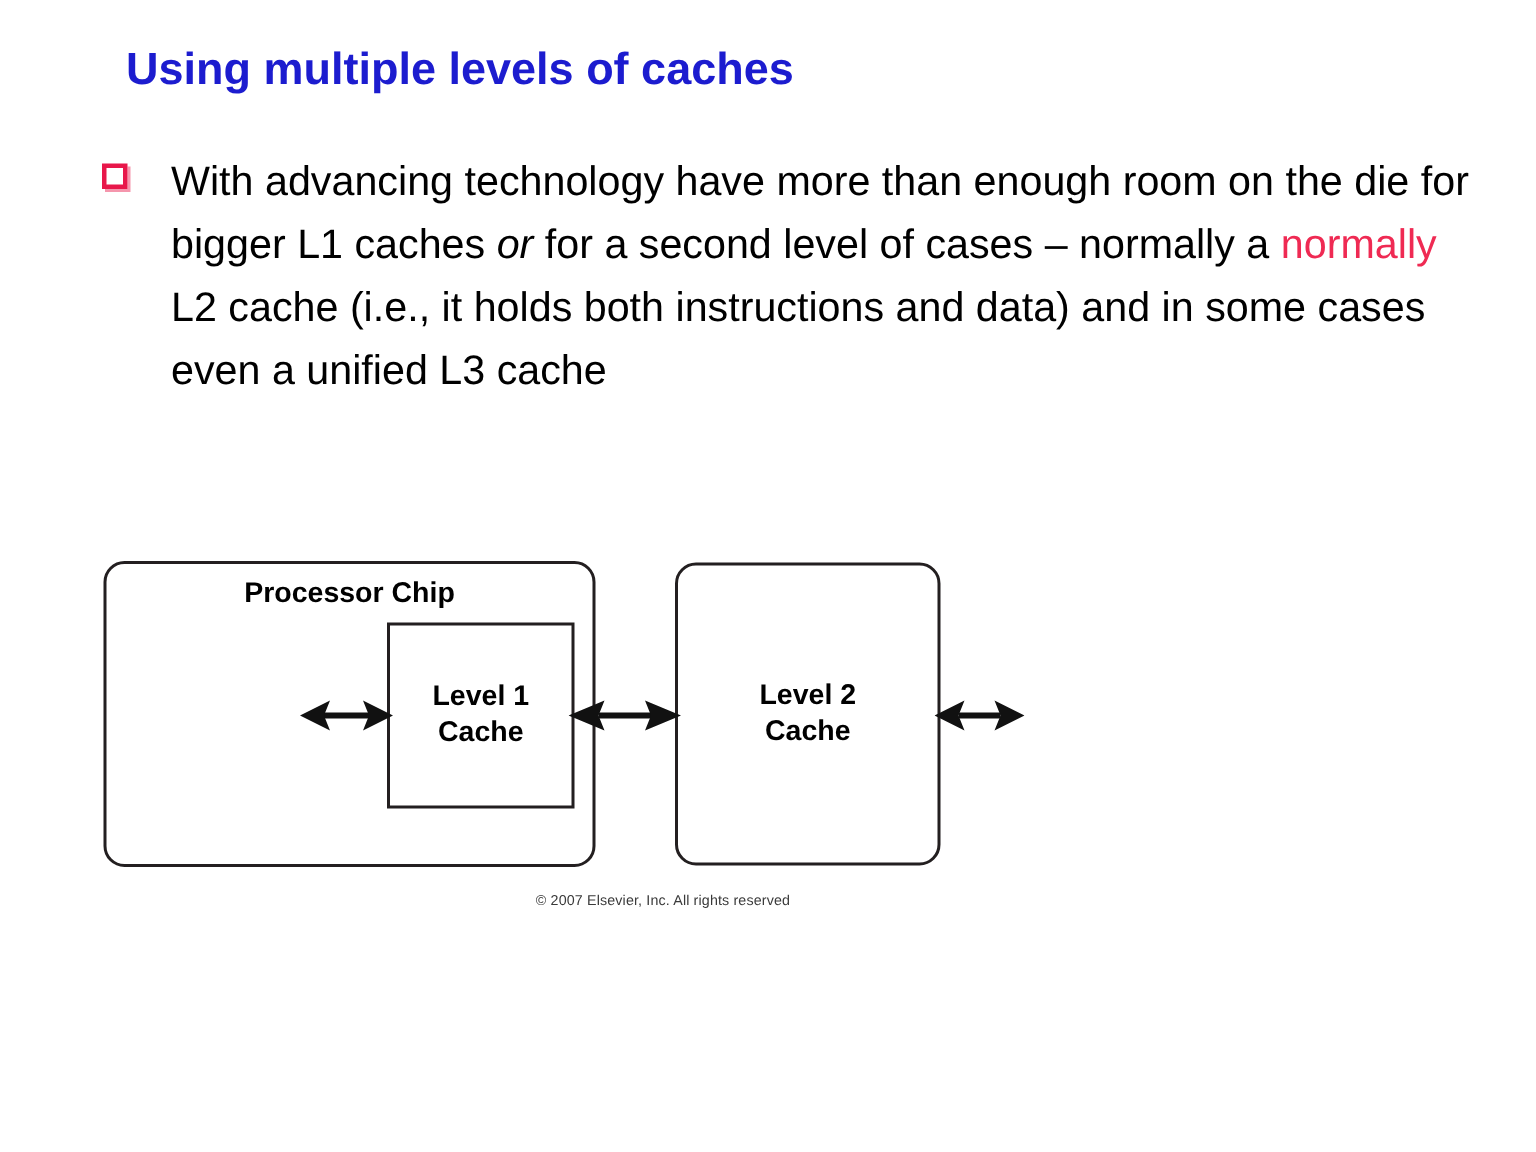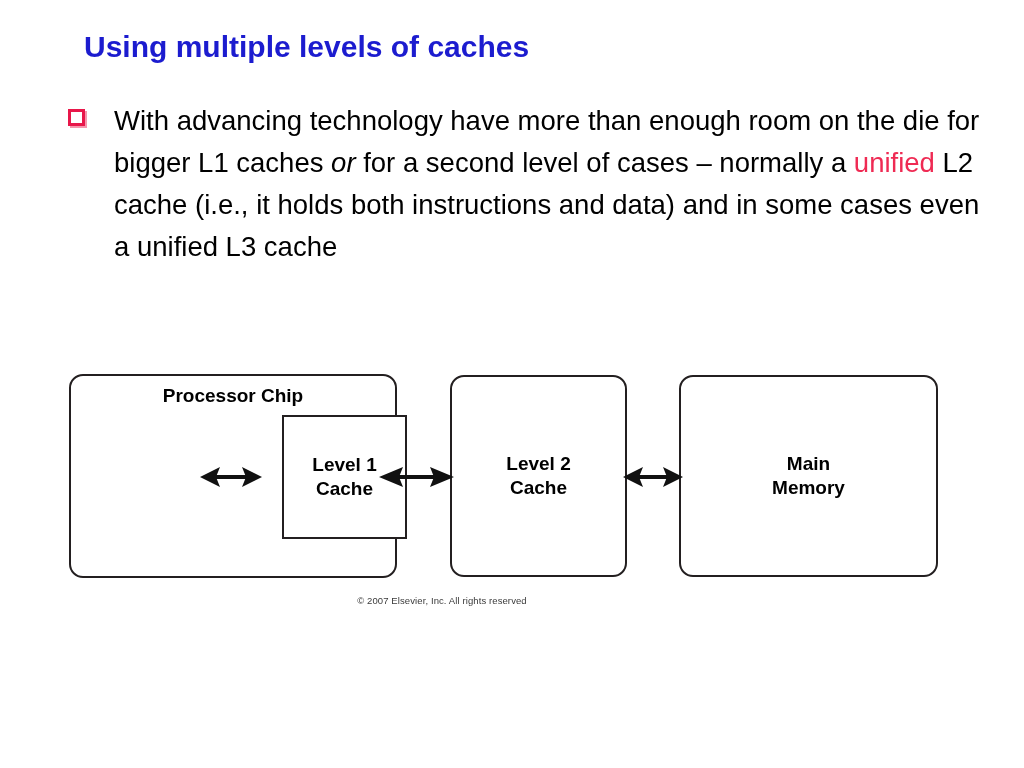--- a/index.html
+++ b/index.html
@@ -88,21 +88,21 @@
     left: 69px; top: 374px; width: 328px; height: 204px;
     align-items: flex-start;
     justify-content: center;
     padding-top: 8px;
   }
   #proc-chip-label {
     font-size: 19px;
     line-height: 24px;
   }
   #cpu-box   { left: 83px;  top: 415px; width: 121px; height: 124px; }
-  #l1-box    { left: 258px; top: 415px; width: 125px; height: 124px; margin-left: 24px; }
+  #l1-box    { left: 258px; top: 415px; width: 125px; height: 124px; }
   #l2-box    { left: 450px; top: 375px; width: 177px; height: 202px; }
   #mem-box   { left: 679px; top: 375px; width: 259px; height: 202px; }
 
   .box-label { pointer-events: none; font-weight: bold; }
 
   
   .arrow {
     position: absolute;
     height: 26px;
   }
@@ -124,21 +124,21 @@
 </style>
 </head>
 <body>
 
 <div id="slide-title">Using multiple levels of caches</div>
 
 <div id="body-block">
   <div class="bullet-row">
     <span class="bullet-marker"></span>
     <div class="bullet-text">
-      <span>With advancing technology have more than enough room on the die for bigger L1 caches </span><span class="em-italic">or</span><span> for a second level of cases – normally a </span><span class="em-red">unified</span><span> L2 cache (i.e., it holds both instructions and data) and in some cases even a unified L3 cache</span>
+      <span>With advancing technology have more than enough room on the die for bigger L1 caches </span><span class="em-italic">or</span><span> for a second level of cases – normally a </span><span class="em-red">normally</span><span> L2 cache (i.e., it holds both instructions and data) and in some cases even a unified L3 cache</span>
     </div>
   </div>
 </div>
 
 <div id="diagram">
 
   <div class="dbox rounded" id="proc-chip-box">
     <span id="proc-chip-label" class="box-label">Processor Chip</span>
   </div>
 
@@ -150,26 +150,20 @@
     </span>
   </div>
 
   <div class="dbox rounded" id="l2-box">
     <span class="box-label">
       <span>Level 2</span><br>
       <span>Cache</span>
     </span>
   </div>
 
-  <div class="dbox rounded" id="mem-box">
-    <span class="box-label">
-      <span>Main</span><br>
-      <span>Memory</span>
-    </span>
-  </div>
 
   <svg class="arrow" id="arrow-cpu-l1" viewBox="0 0 62 26" preserveAspectRatio="none">
     <rect x="16" y="11" width="30" height="4" fill="#111111"></rect>
     <path d="M0 13 L20 3 L16 13 L20 23 Z" fill="#111111"></path>
     <path d="M62 13 L42 3 L46 13 L42 23 Z" fill="#111111"></path>
   </svg>
 
   <svg class="arrow" id="arrow-l1-l2" viewBox="0 0 75 26" preserveAspectRatio="none">
     <rect x="20" y="11" width="35" height="4" fill="#111111"></rect>
     <path d="M0 13 L24 3 L20 13 L24 23 Z" fill="#111111"></path>

